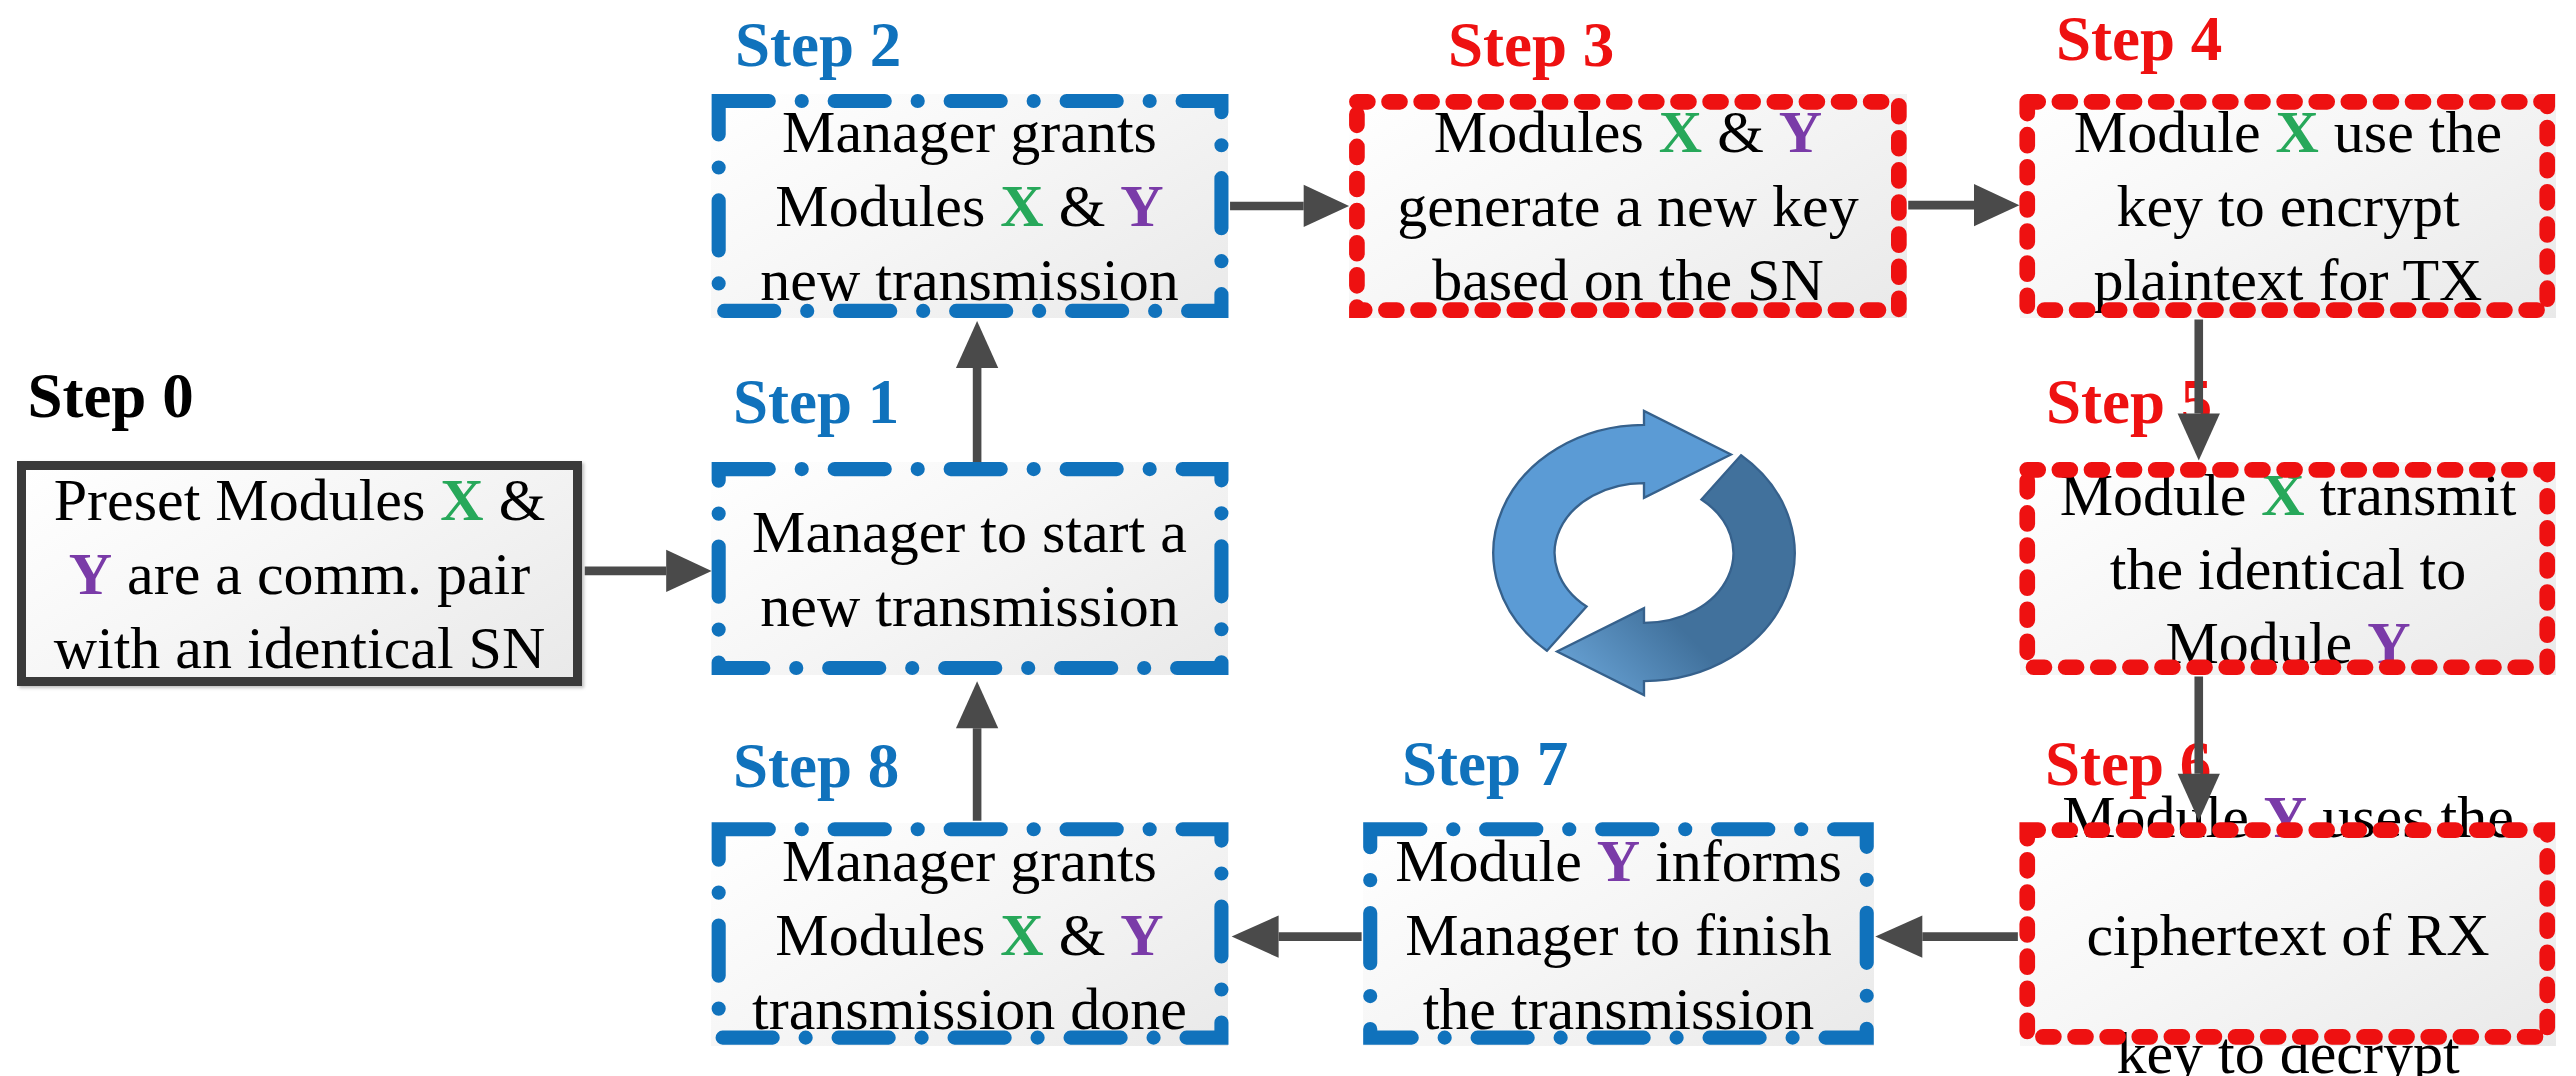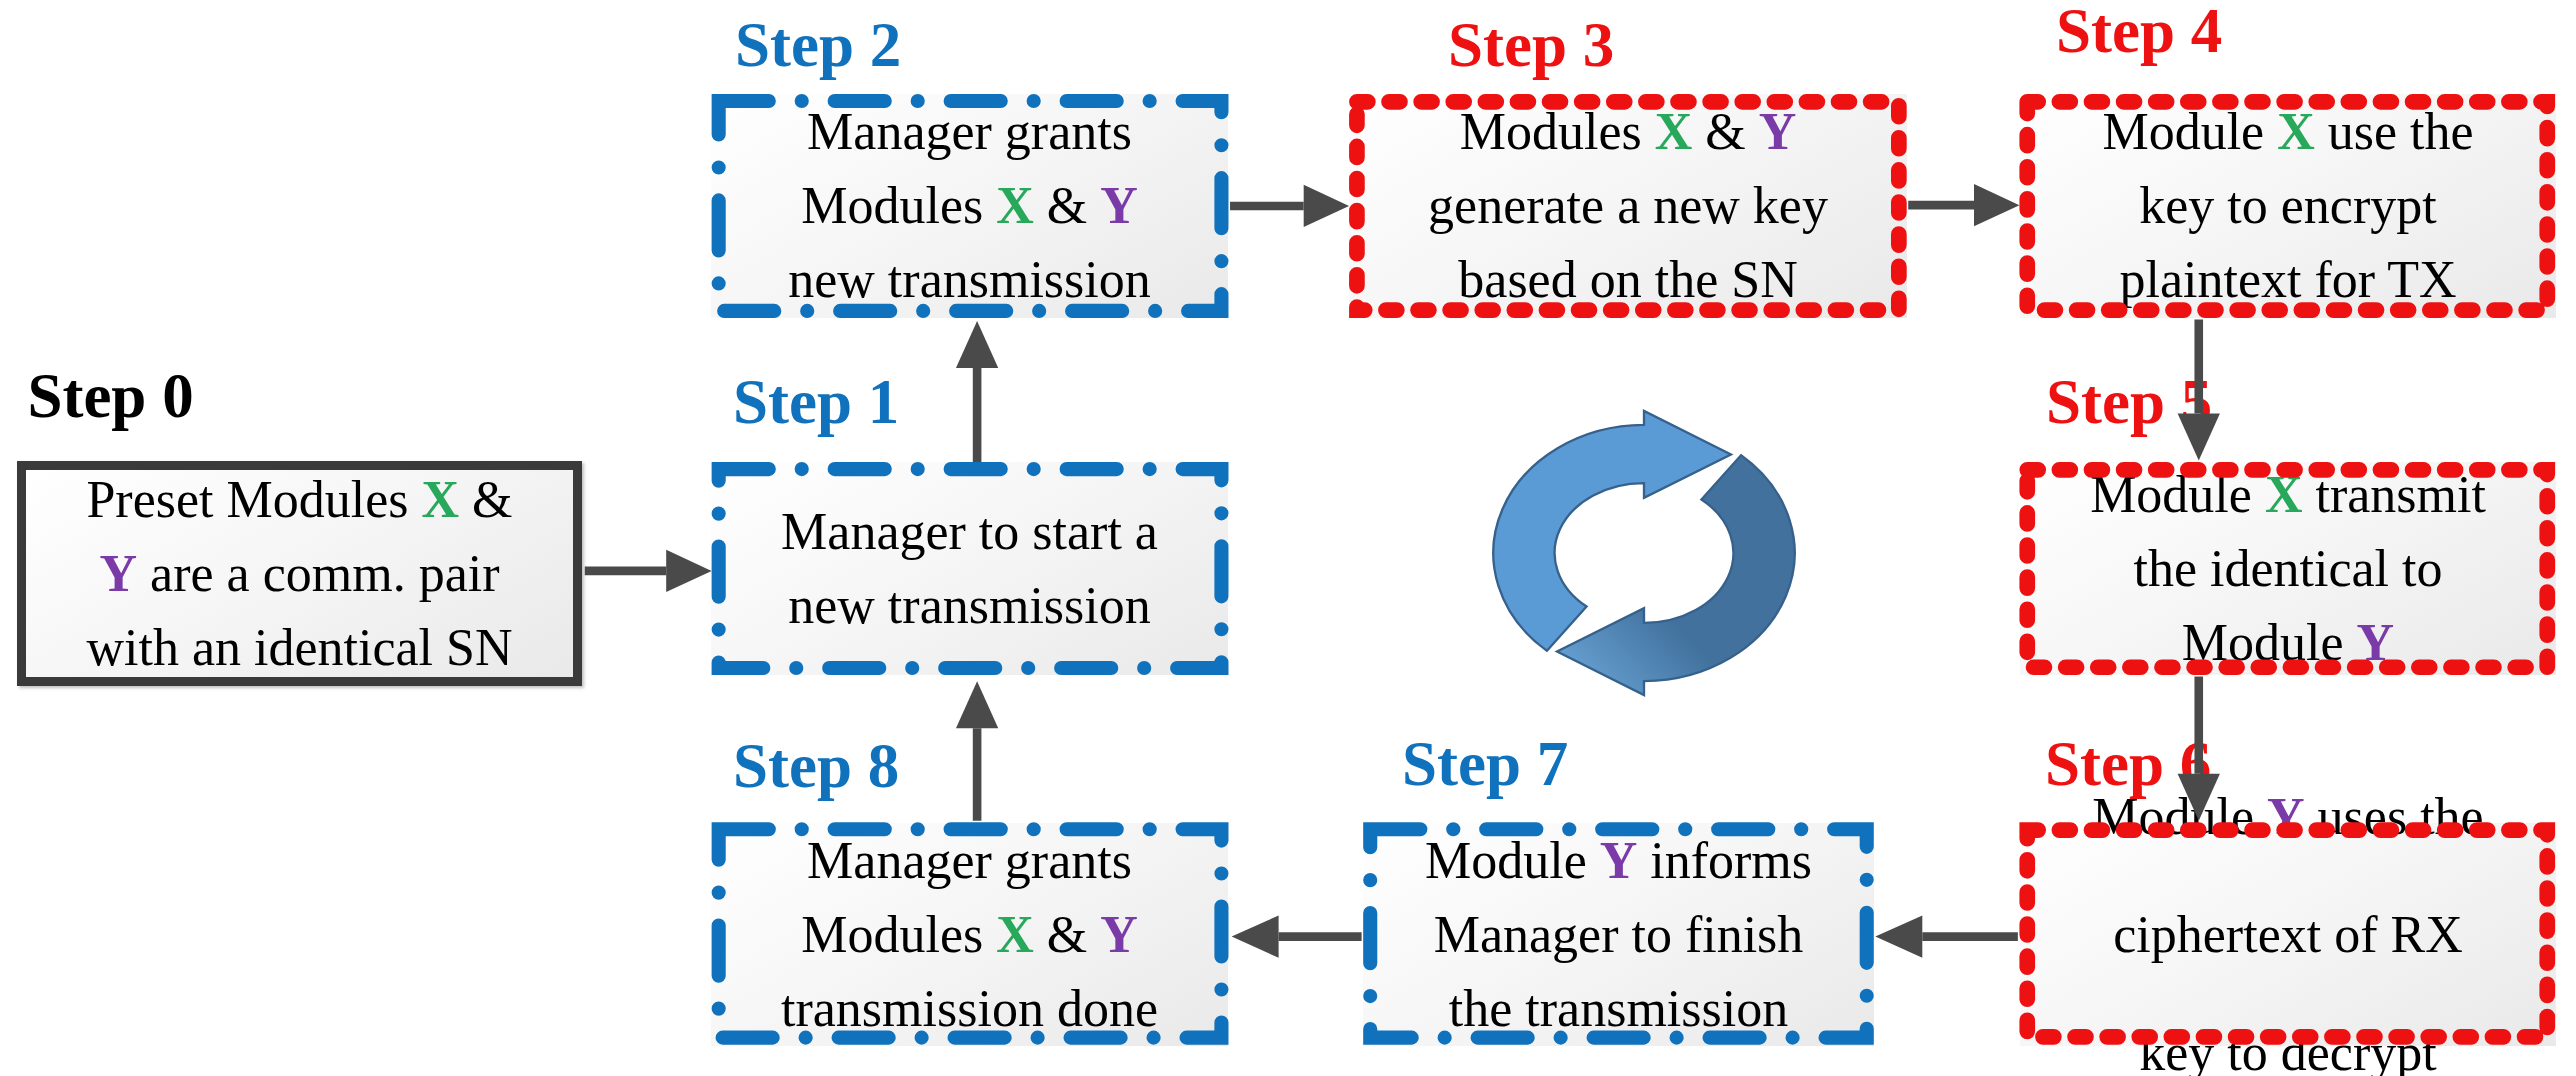--- a/index.html
+++ b/index.html
@@ -17,42 +17,42 @@
   }
   .lab-black{color:#000000;}
   .lab-blue{color:var(--blue);}
   .lab-red{color:var(--red);}
   .box{
     position:absolute;
     background:linear-gradient(150deg,#ffffff 0%,#f6f6f6 45%,#e9e9e9 100%);
     display:flex;flex-direction:column;justify-content:center;align-items:center;
   }
   .box .line{
-    font-size:52px;line-height:74px;color:#000;white-space:nowrap;text-align:right;
+    font-size:60px;line-height:74px;color:#000;white-space:nowrap;text-align:right;
   }
   .box .line .seg-c{font-weight:bold;}
   .box-solid{border:9.4px solid var(--darkborder); box-shadow:2.4px 2.4px 3.1px rgba(0,0,0,0.25);}
   svg.borderlayer,svg.arrowlayer{position:absolute;left:0;top:0;pointer-events:none;}
   .dashblue{fill:none;stroke:var(--blue);stroke-width:18;stroke-linecap:round;stroke-dasharray:64 42 0.1 42;}
   .dotred{fill:none;stroke:var(--red);stroke-width:20;stroke-linecap:round;stroke-dasharray:14 27;}
   .aline{stroke:var(--gray);stroke-width:11;fill:none;}
   .ahead{fill:var(--gray);stroke:none;}
   .cyc-light{fill:var(--cyclight);stroke:var(--cycstroke);stroke-width:3;}
   .cyc-dark{stroke:var(--cycstroke);stroke-width:3;}
 </style>
 </head>
 <body>
 
 <div id="canvas">
 
   <div class="step-label lab-black" style="left:27.4px;top:365px;">Step 0</div>
   <div class="step-label lab-blue" style="left:733px;top:371px;text-align:center;">Step 1</div>
   <div class="step-label lab-blue" style="left:735px;top:14px;">Step 2</div>
   <div class="step-label lab-red" style="left:1448px;top:14px;text-align:right;">Step 3</div>
-  <div class="step-label lab-red" style="left:2056px;top:0;">Step 4</div>
+  <div class="step-label lab-red" style="left:2056px;top:8px;">Step 4</div>
   <div class="step-label lab-red" style="left:2046px;top:371px;">Step 5</div>
   <div class="step-label lab-red" style="left:2045px;top:733px;">Step 6</div>
   <div class="step-label lab-blue" style="left:1402px;top:733px;">Step 7</div>
   <div class="step-label lab-blue" style="left:733px;top:735px;">Step 8</div>
 
   <div class="box box-solid" style="left:17px;top:461px;width:547px;height:207px;">
       <div class="line"><span>Preset Modules </span><span class="seg-c" style="color: rgb(39, 168, 90);">X</span><span> &amp;</span></div>
       <div class="line"><span class="seg-c" style="color: rgb(122, 59, 168);">Y</span><span> are a comm. pair</span></div>
       <div class="line"><span>with an identical SN</span></div>
     </div>

